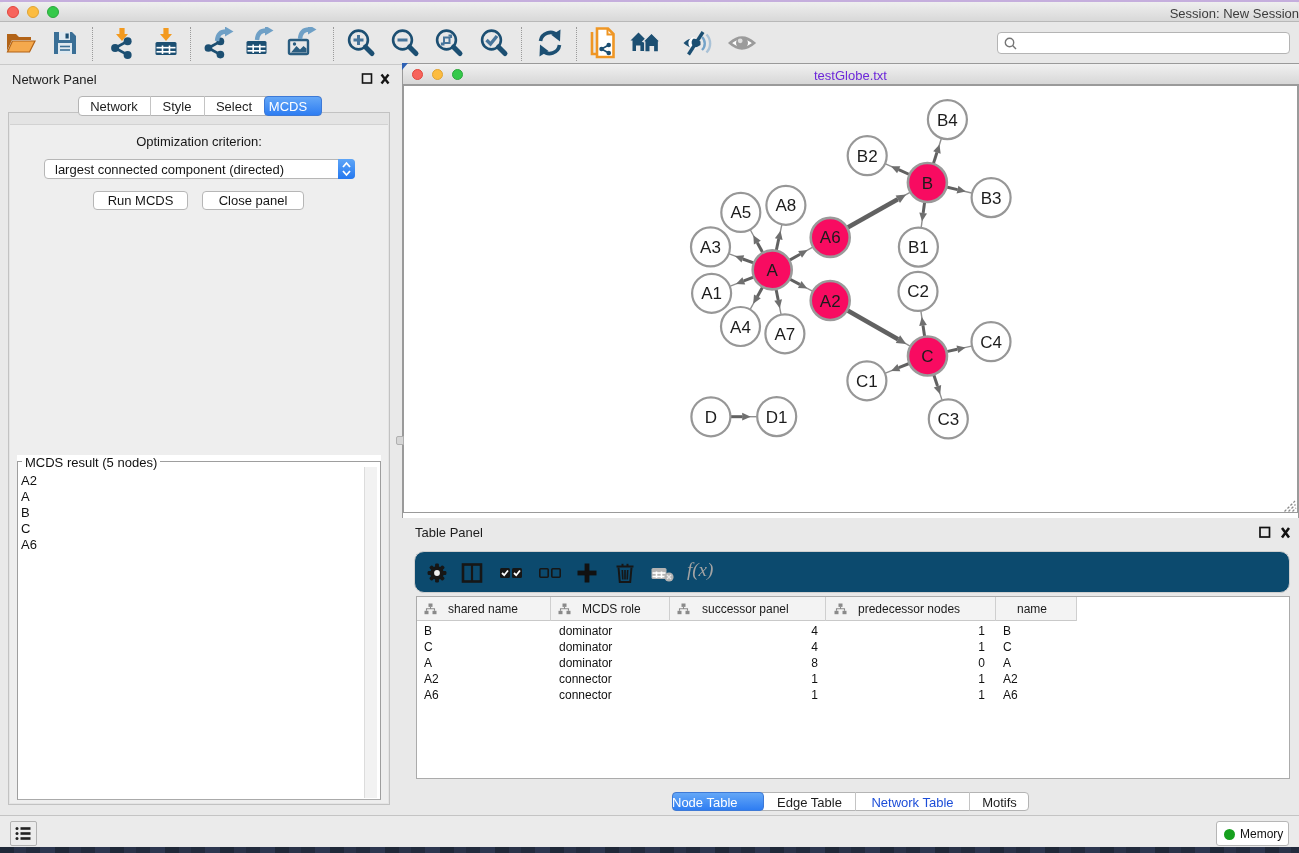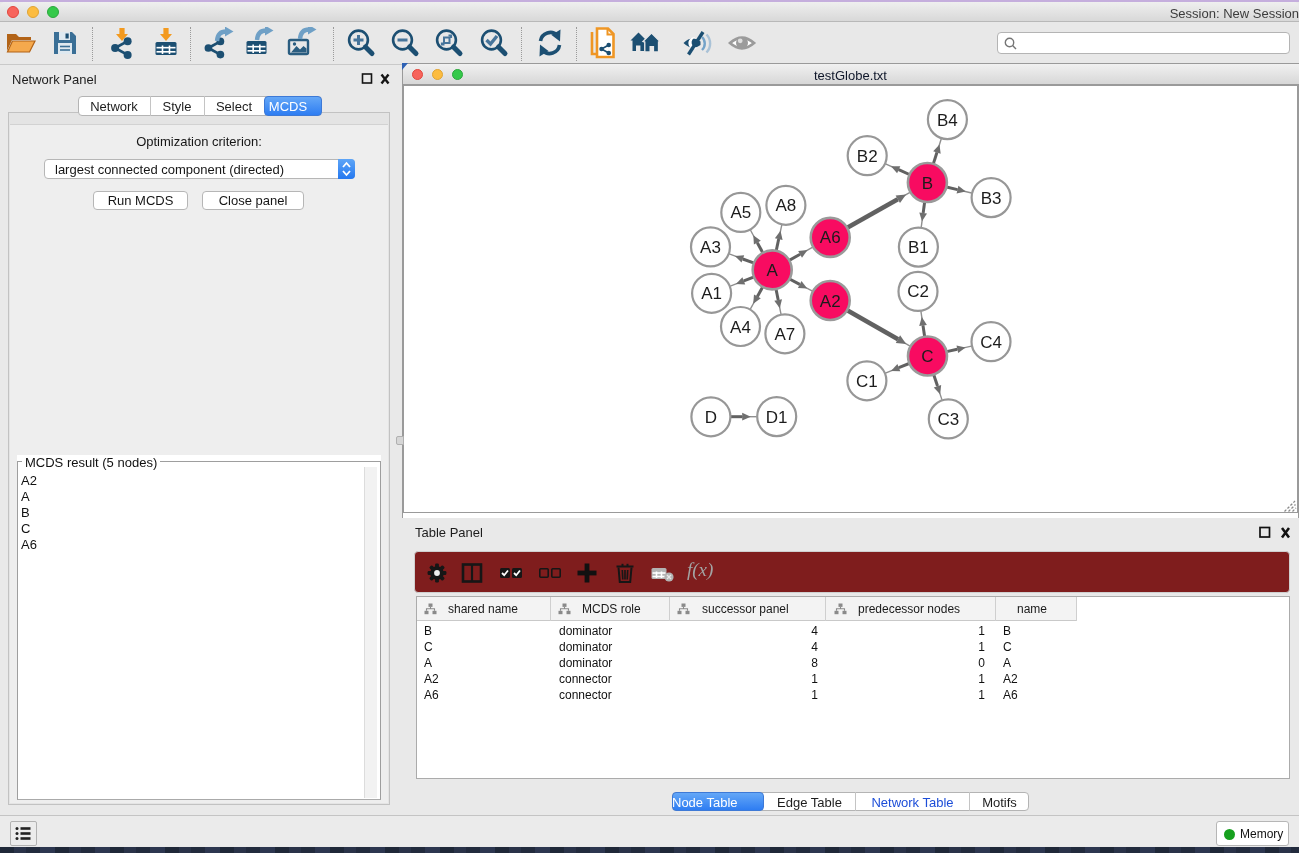--- a/index.html
+++ b/index.html
@@ -191,21 +191,21 @@
     <div style="position:absolute;left:21px;top:505px">B</div>
     <div style="position:absolute;left:21px;top:521px">C</div>
     <div style="position:absolute;left:21px;top:537px">A6</div>
   </div>
 
 <div class="abs" style="left:402px;top:63px;width:897px;height:455px;background:#fff;border:1px solid #9a9a9a;border-bottom:none;border-radius:4px 0 0 0;"></div>
 <div class="abs" style="left:402px;top:63px;width:897px;height:22px;background:linear-gradient(#f1f1f1,#d7d7d7);border:1px solid #9a9a9a;border-right:none;border-radius:4px 0 0 0;"></div>
 <svg class="abs" style="left:402px;top:63px" width="6" height="7" viewBox="0 0 6 7">
     <path d="M0 0 L6 0 L0 7 Z" fill="#2f62b5"></path>
   </svg>
-<div class="abs" style="left:402px;top:68px;width:897px;text-align:center;font-size:13px;color:#0f172a;">testGlobe.txt</div>
+<div class="abs" style="left:402px;top:68px;width:897px;text-align:center;font-size:13px;color:#6d28d9;">testGlobe.txt</div>
 <div class="tl" style="left:412px;top:69px;width:11px;height:11px;background:#f7645c;border:0.5px solid #e2463d;"></div>
 <div class="tl" style="left:432px;top:69px;width:11px;height:11px;background:#fcbc40;border:0.5px solid #e0a433;"></div>
 <div class="tl" style="left:452px;top:69px;width:11px;height:11px;background:#35c94a;border:0.5px solid #2ca73d;"></div>
 
 <div class="abs" style="left:403px;top:85px;width:895px;height:428px;background:#fff;border:1px solid #9a9a9a;"></div>
 <svg class="abs" style="left:403px;top:86px" width="896" height="426" viewBox="403 86 896 426">
     <line x1="754.9" y1="276.6" x2="730.3" y2="286.1" stroke="#8f8f8f" stroke-width="1.4"></line>
     <line x1="754.9" y1="276.6" x2="743.8" y2="280.9" stroke="#616161" stroke-width="3.0"></line>
     <polygon points="735.9,283.9 742.4,277.2 745.2,284.5" fill="#6f6f6f"></polygon>
     <line x1="754.9" y1="263.4" x2="729.2" y2="253.9" stroke="#8f8f8f" stroke-width="1.4"></line>
@@ -315,21 +315,21 @@
       <line x1="8.5" y1="11.5" x2="12" y2="8"></line>
     </g>
   </svg>
 
 <div class="abs" style="left:415px;top:525px;font-size:13px;color:#1d1d1d;">Table Panel</div>
 <svg class="abs" style="left:1259px;top:526px" width="32" height="14" viewBox="0 0 32 14">
 <rect x="1" y="1.5" width="9.5" height="9.5" fill="none" stroke="#111" stroke-width="1.7"></rect>
 <path d="M23 2 L30 11.5 M30 2 L23 11.5" stroke="#111" stroke-width="2.5"></path>
 </svg>
 
-<div class="abs" style="left:414px;top:551px;width:876px;height:42px;background:#7f1d1d;border:1px solid #cfcfcf;border-radius:4px;">
+<div class="abs" style="left:414px;top:551px;width:876px;height:42px;background:#0c4a6e;border:1px solid #cfcfcf;border-radius:10px;">
     <svg class="tpi" style="left:10px" width="24" height="24" viewBox="0 0 24 24">
       <g fill="#161616">
         <circle cx="12" cy="12" r="6.8"></circle>
         <rect x="10.1" y="2.6" width="3.8" height="18.8" rx="1.2" transform="rotate(0 12 12)"></rect>
         <rect x="10.1" y="2.6" width="3.8" height="18.8" rx="1.2" transform="rotate(45 12 12)"></rect>
         <rect x="10.1" y="2.6" width="3.8" height="18.8" rx="1.2" transform="rotate(90 12 12)"></rect>
         <rect x="10.1" y="2.6" width="3.8" height="18.8" rx="1.2" transform="rotate(135 12 12)"></rect>
       </g>
       <circle cx="12" cy="12" r="2.9" fill="#efefef"></circle>
     </svg>

